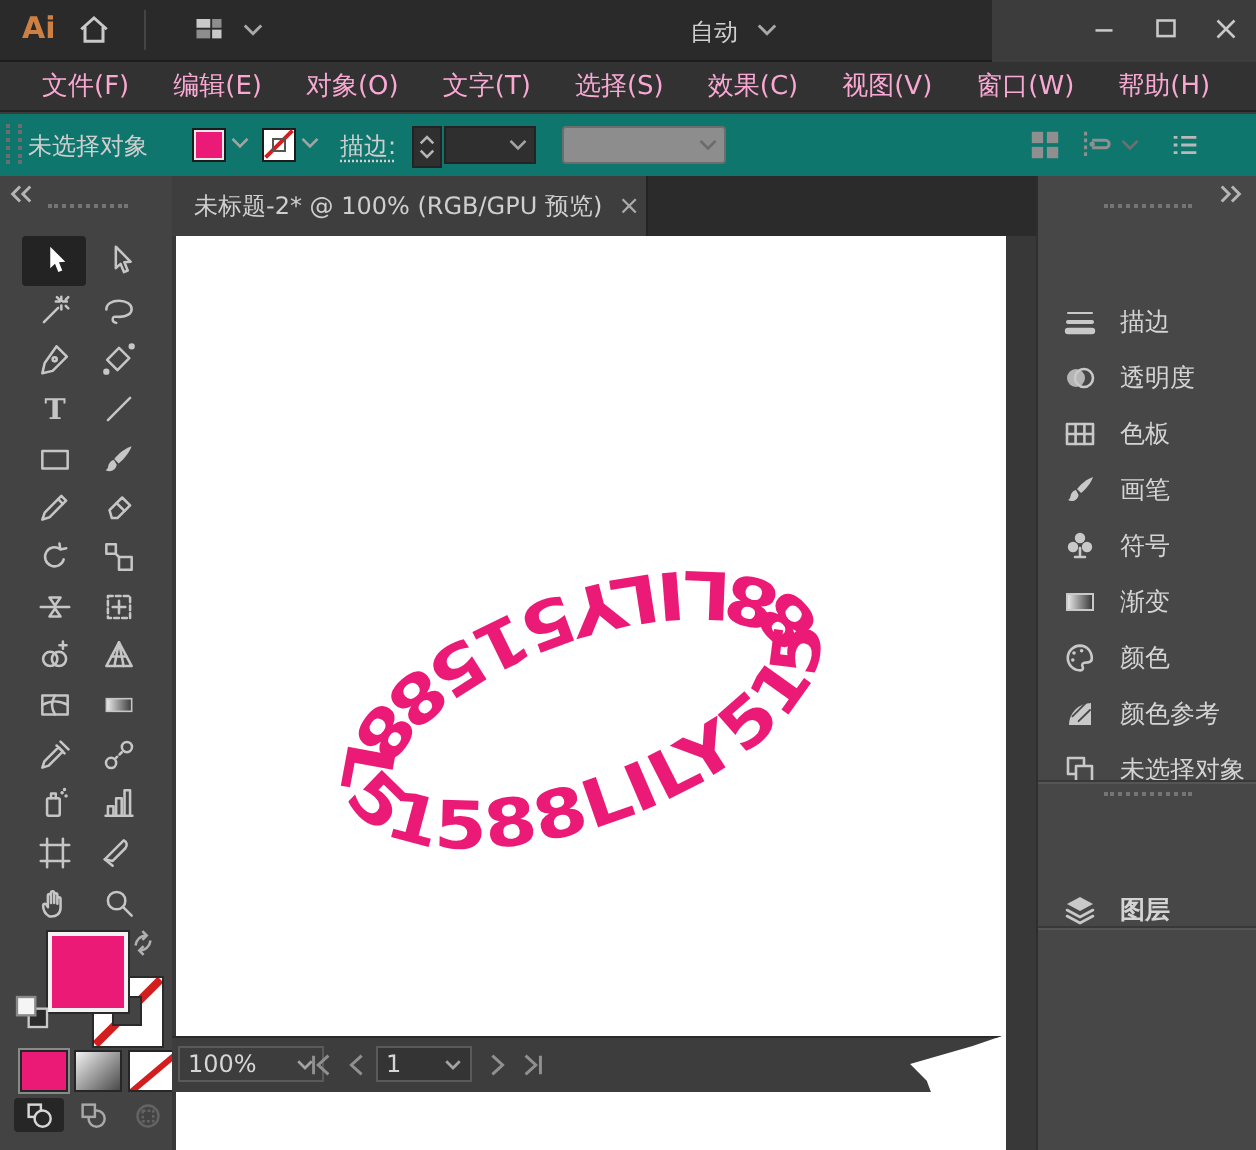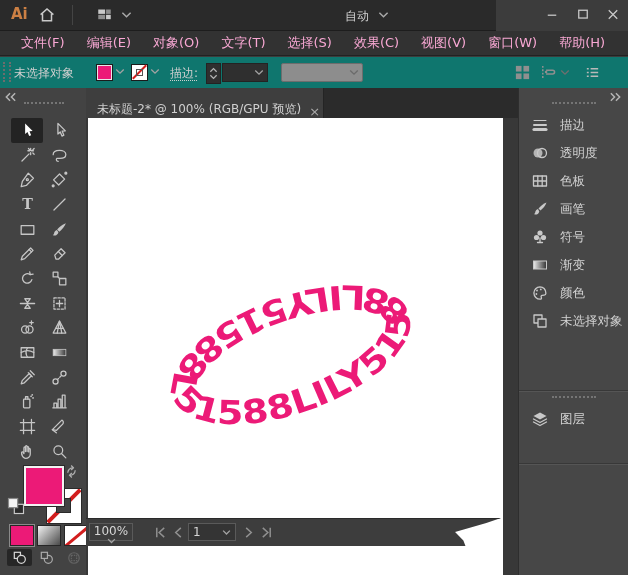--- a/index.html
+++ b/index.html
@@ -72,47 +72,47 @@
   #ms-none .slash{position:absolute;left:-4px;top:8px;width:34px;height:3px;background:#d21e1e;transform:rotate(-40deg);}
   .drawmode{top:461px;width:25px;height:17px;display:flex;align-items:center;justify-content:center;border-radius:2px;}
   .drawmode svg{width:14px;height:14px;}
   #dm-normal{left:7px;background:#262626;color:#d6d6d6;}
   #dm-behind{left:34px;color:#a9a9a9;}
   #dm-inside{left:61px;color:#636363;}
 
   
   #doccol{left:86px;top:88px;width:432px;height:487px;background:#383838;}
   #tabbar{left:0;top:0;width:432px;height:30px;background:#2b2b2b;}
-  #doctab{left:0;top:0;width:238px;height:30px;background:#3e3e3e;border-right:1px solid #242424;display:flex;align-items:flex-end;padding:0 8px 0 11px;box-sizing:border-box;gap:8px;}
+  #doctab{left:0;top:0;width:238px;height:30px;background:#3e3e3e;border-right:1px solid #242424;display:flex;align-items:center;padding:0 8px 0 11px;box-sizing:border-box;gap:8px;}
   #doctab .title{color:#cfcfcf;white-space:nowrap;font-size:12px;}
   #doctab .close{color:#aaa;font-size:13px;line-height:1;}
   #artboard{left:2px;top:30px;width:415px;height:457px;background:#fff;}
   #canvas-gap{left:417px;top:30px;width:15px;height:457px;background:#383838;}
 
   
   #statusbar{left:0;top:430px;width:417px;height:27px;background:#3d3d3d;border-top:1px solid #2a2a2a;
     clip-path:polygon(0 0,99.5% 0,96% 18%,88.5% 50%,90.5% 80%,91% 100%,0 100%);}
-  #sb-zoom{position:absolute;left:3px;top:4px;width:44px;height:18px;border:1px solid #5a5a5a;display:flex;align-items:center;justify-content:space-between;padding:0 4px;box-sizing:border-box;color:#d6d6d6;flex-direction:column;}
+  #sb-zoom{position:absolute;left:3px;top:4px;width:73px;height:18px;border:1px solid #5a5a5a;display:flex;align-items:center;justify-content:space-between;padding:0 4px;box-sizing:border-box;color:#d6d6d6;}
   #sb-zoom .chev{width:9px;height:7px;color:#a3a3a3;}
   .sb-nav{position:absolute;top:7px;width:13px;height:13px;color:#909090;}
   #sb-first{left:68px;} #sb-prev{left:86px;} #sb-next{left:156px;} #sb-last{left:174px;}
   #sb-page{position:absolute;left:102px;top:4px;width:48px;height:18px;border:1px solid #5a5a5a;background:#343434;display:flex;align-items:center;justify-content:space-between;padding:0 4px;box-sizing:border-box;color:#d6d6d6;}
   #sb-page .chev{width:9px;height:7px;color:#a3a3a3;}
   #sb-mode{position:absolute;left:255px;top:6px;width:110px;text-align:center;color:#cfcfcf;}
 
   
   #rightdock{left:518px;top:88px;width:110px;height:487px;background:#474747;border-left:1px solid #2e2e2e;}
   #rd-collapse{left:90px;top:4px;width:13px;height:10px;color:#b5b5b5;transform:scaleX(-1);}
   .rd-dots{left:33px;width:44px;height:0;border-top:2px dotted #757575;}
   #rd-dots1{top:14px;}
   #rd-sep1{left:0;top:302px;width:110px;height:1px;background:#383838;border-bottom:1px solid #555;}
   #rd-dots2{top:308px;}
   #rd-sep2{left:0;top:375px;width:110px;height:1px;background:#383838;border-bottom:1px solid #555;}
-  .rd-group{left:0;width:110px;}
-  #rd-g1{top:23px;} #rd-g2{top:317px;}
+  .rd-group{left:0;width:110px;margin-top:36px;}
+  #rd-g1{top:23px;} #rd-g2{top:317px;font-weight:bold;}
   .panel-item{height:28px;display:flex;align-items:center;gap:11px;padding-left:12px;cursor:default;}
   .panel-item .icn{width:18px;height:18px;color:#c9c9c9;flex:0 0 18px;}
   .panel-item .lbl{color:#d4d4d4;font-size:12.5px;white-space:nowrap;}
 </style>
 </head>
 <body>
 
 <div id="stage">
 
   <div id="titlebar" class="abs">
@@ -650,20 +650,29 @@
               <circle cx="6" cy="6.5" r=".9" fill="currentColor" stroke="none"></circle>
               <circle cx="9.8" cy="5.4" r=".9" fill="currentColor" stroke="none"></circle>
               <circle cx="5.4" cy="10" r=".9" fill="currentColor" stroke="none"></circle>
             </svg>
           </span>
           <span class="lbl">颜色</span>
         </div>
         <div class="panel-item">
           <span class="icn">
             <svg viewBox="0 0 18 18" fill="none" stroke="currentColor" stroke-width="1.3" stroke-linecap="round" stroke-linejoin="round">
+              <path d="M3.5 14.5A11 11 0 0 1 14.5 3.5v11z" fill="currentColor" stroke="none"></path>
+              <path d="M5.2 10.2l7-7M8.3 12.6L14 7" stroke="#474747" stroke-width=".9"></path>
+            </svg>
+          </span>
+          <span class="lbl">颜色参考</span>
+        </div>
+        <div class="panel-item">
+          <span class="icn">
+            <svg viewBox="0 0 18 18" fill="none" stroke="currentColor" stroke-width="1.3" stroke-linecap="round" stroke-linejoin="round">
               <rect x="3" y="3" width="8" height="8"></rect>
               <rect x="7" y="7" width="8" height="8" fill="#474747"></rect>
             </svg>
           </span>
           <span class="lbl">未选择对象</span>
         </div>
       </div>
     <div id="rd-sep1" class="abs"></div>
     <div id="rd-dots2" class="abs rd-dots"></div>
     <div id="rd-g2" class="abs rd-group">

